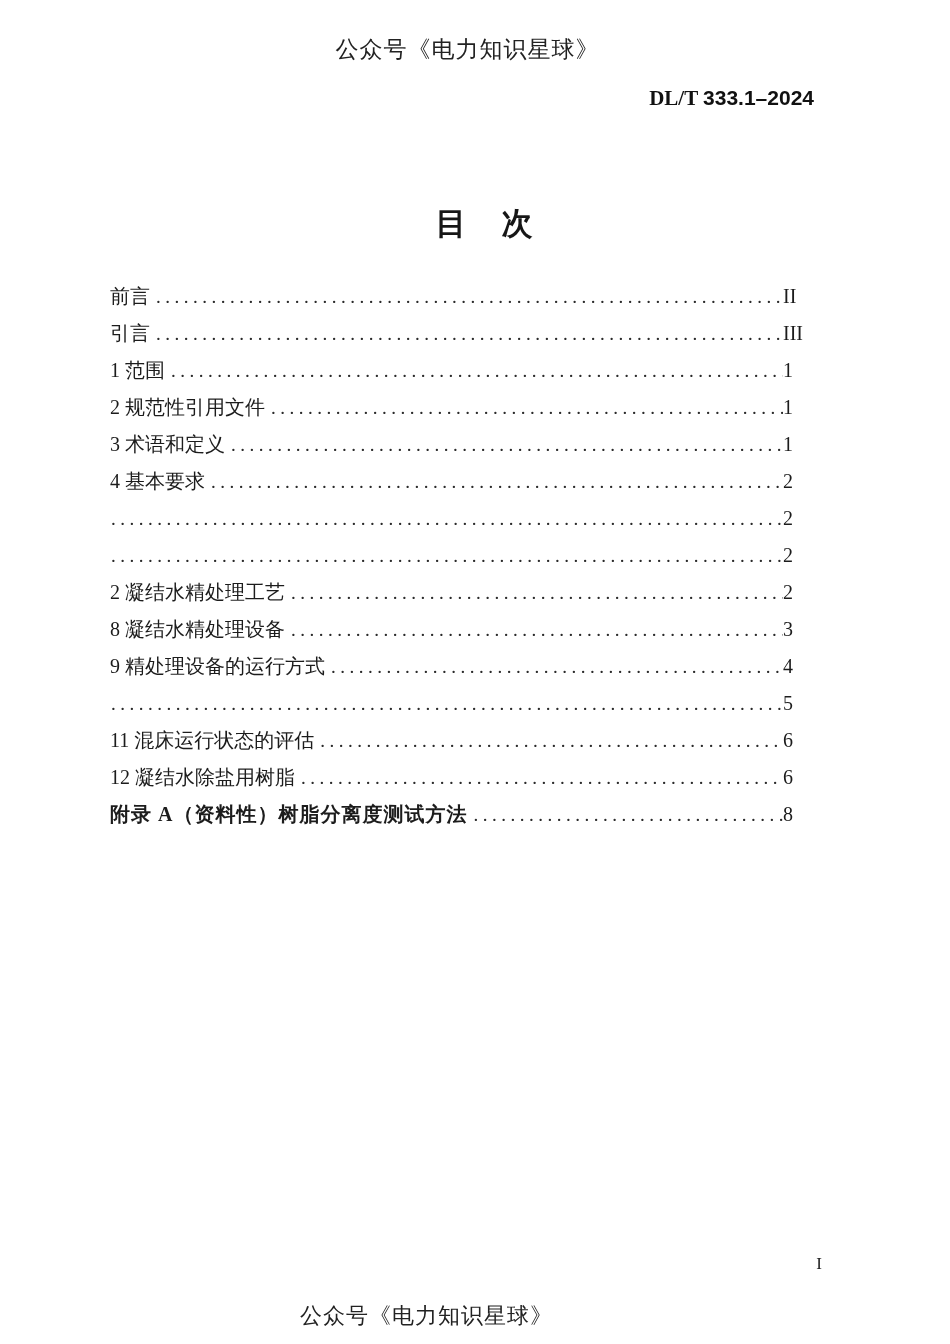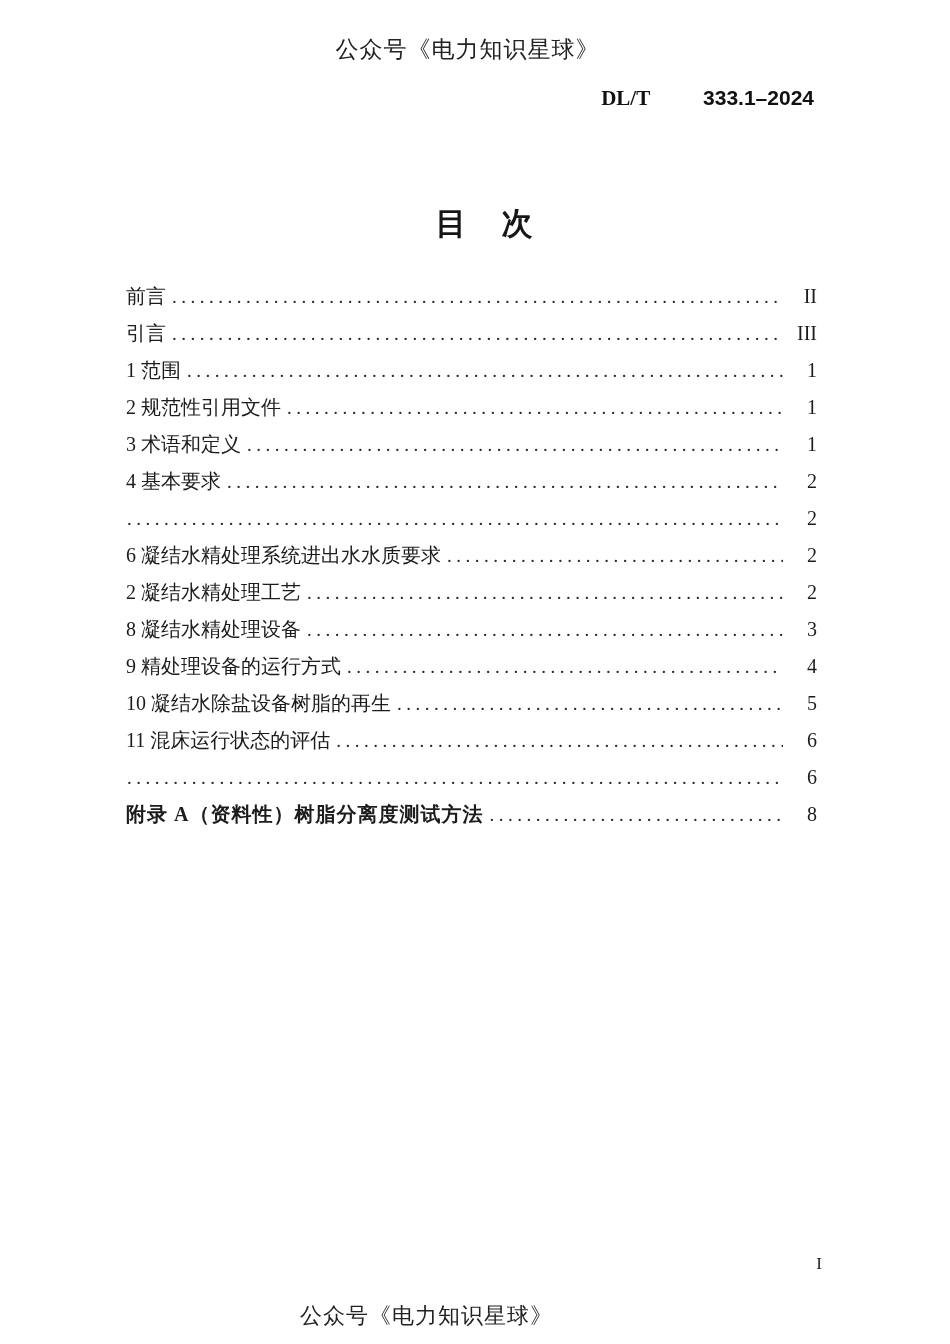--- a/index.html
+++ b/index.html
@@ -34,21 +34,20 @@
     font-weight: bold;
     white-space: nowrap;
     color: #111111;
   }
   .doc-code .code-prefix {
     font-family: "Liberation Serif", "DejaVu Serif", serif;
   }
   .doc-code .code-number {
     font-family: "Liberation Sans", "DejaVu Sans", sans-serif;
     font-weight: bold;
-    margin-left: 48px;
   }
   .page-title {
     position: absolute;
     top: 203px;
     left: 0;
     width: 970px;
     text-align: center;
     font-size: 31px;
     font-weight: bold;
     letter-spacing: 2px;
@@ -60,21 +59,20 @@
     left: 110px;
     right: 92px;
   }
   .toc-row {
     display: flex;
     align-items: baseline;
     height: 37px;
     line-height: 37px;
     font-size: 20px;
     color: #1c1c1c;
-    margin-left: 16px;
   }
   .toc-row.bold .toc-label {
     font-weight: 600;
     letter-spacing: 1px;
     text-align: center;
   }
   .toc-label {
     white-space: nowrap;
     padding-right: 5px;
   }
@@ -82,21 +80,20 @@
     flex: 1;
     overflow: hidden;
     white-space: nowrap;
     font-size: 19px;
     letter-spacing: 4.5px;
     color: #2a2a2a;
     padding: 0 3px 0 1px;
   }
   .toc-page {
     min-width: 34px;
-    text-align: right;
     white-space: nowrap;
     font-size: 20px;
   }
   .footer-page-number {
     position: absolute;
     top: 1254px;
     right: 87px;
     font-size: 17px;
     color: #222222;
   }
@@ -152,50 +149,49 @@
       <div class="toc-row">
         <span class="toc-label">4 基本要求</span>
         <span class="toc-leader"><span class="dots">............................................................................................................................................................................................................................</span></span>
         <span class="toc-page">2</span>
       </div>
       <div class="toc-row">
         <span class="toc-leader"><span class="dots">............................................................................................................................................................................................................................</span></span>
         <span class="toc-page">2</span>
       </div>
       <div class="toc-row">
-        <span class="toc-label">6 凝结水精处理系统进出水水质要求</span>
         <span class="toc-leader"><span class="dots">............................................................................................................................................................................................................................</span></span>
         <span class="toc-page">2</span>
       </div>
       <div class="toc-row">
         <span class="toc-label">2 凝结水精处理工艺</span>
         <span class="toc-leader"><span class="dots">............................................................................................................................................................................................................................</span></span>
         <span class="toc-page">2</span>
       </div>
       <div class="toc-row">
         <span class="toc-label">8 凝结水精处理设备</span>
         <span class="toc-leader"><span class="dots">............................................................................................................................................................................................................................</span></span>
         <span class="toc-page">3</span>
       </div>
       <div class="toc-row">
         <span class="toc-label">9 精处理设备的运行方式</span>
         <span class="toc-leader"><span class="dots">............................................................................................................................................................................................................................</span></span>
         <span class="toc-page">4</span>
       </div>
       <div class="toc-row">
-        <span class="toc-label">10 凝结水除盐设备树脂的再生</span>
         <span class="toc-leader"><span class="dots">............................................................................................................................................................................................................................</span></span>
         <span class="toc-page">5</span>
       </div>
       <div class="toc-row">
         <span class="toc-label">11 混床运行状态的评估</span>
         <span class="toc-leader"><span class="dots">............................................................................................................................................................................................................................</span></span>
         <span class="toc-page">6</span>
       </div>
       <div class="toc-row">
+        <span class="toc-label">12 凝结水除盐用树脂</span>
         <span class="toc-leader"><span class="dots">............................................................................................................................................................................................................................</span></span>
         <span class="toc-page">6</span>
       </div>
       <div class="toc-row bold">
         <span class="toc-label">附录 A（资料性）树脂分离度测试方法</span>
         <span class="toc-leader"><span class="dots">............................................................................................................................................................................................................................</span></span>
         <span class="toc-page">8</span>
       </div>
     </div>
 

